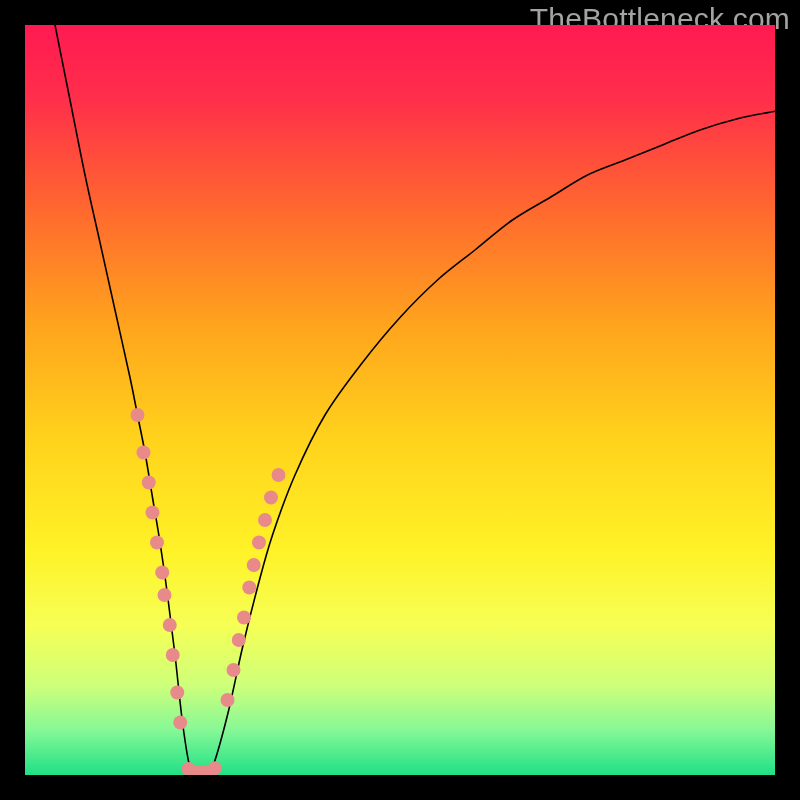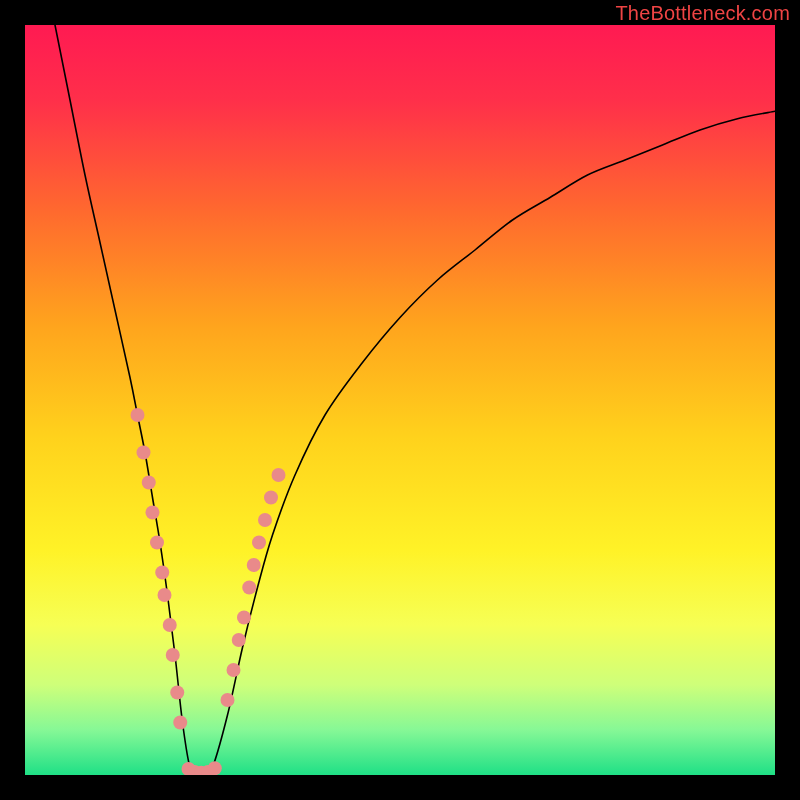--- a/index.html
+++ b/index.html
@@ -24,23 +24,23 @@
     top: 25px;
     left: 25px;
     width: 750px;
     height: 750px;
     
   }
   .watermark {
     position: absolute;
     top: 2px;
     right: 10px;
-    font-size: 20px;
+    font-size: 30px;
     font-weight: 500;
-    color: #ef4444;
+    color: #a3a3a3;
     letter-spacing: 0.2px;
   }
   svg {
     display: block;
   }
 </style>
 </head>
 <body>
 
 <div class="frame">

